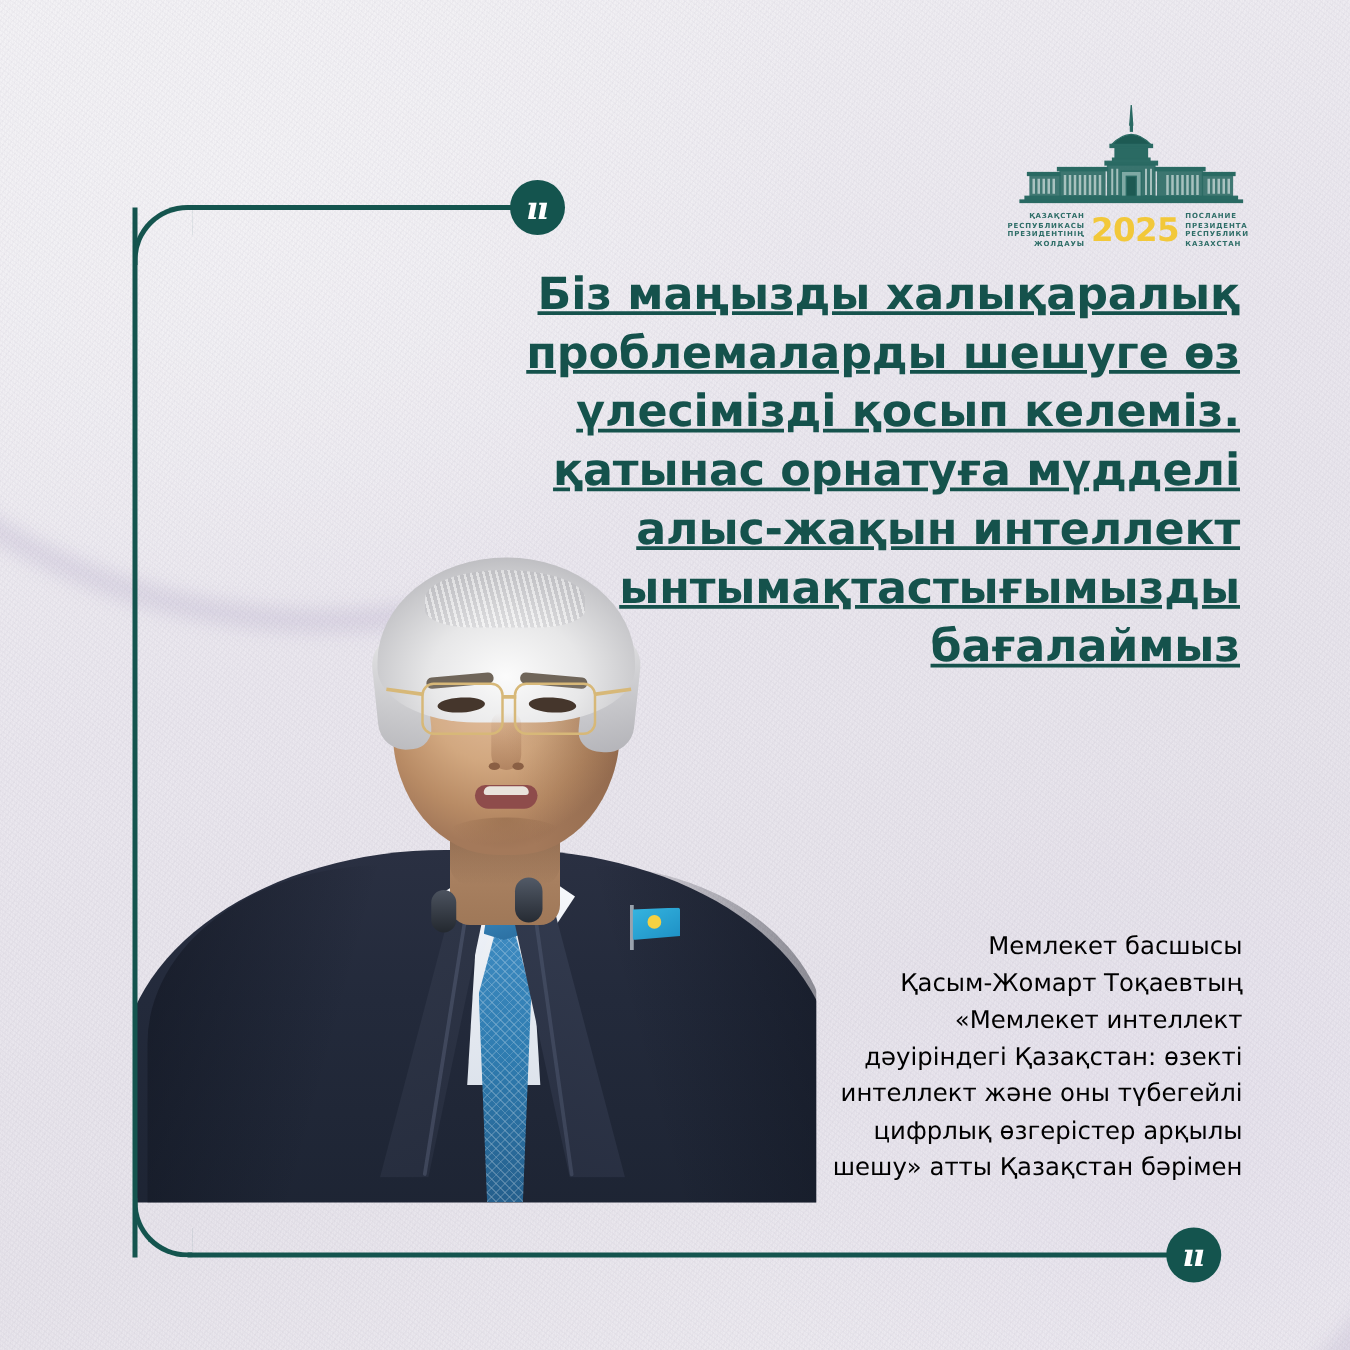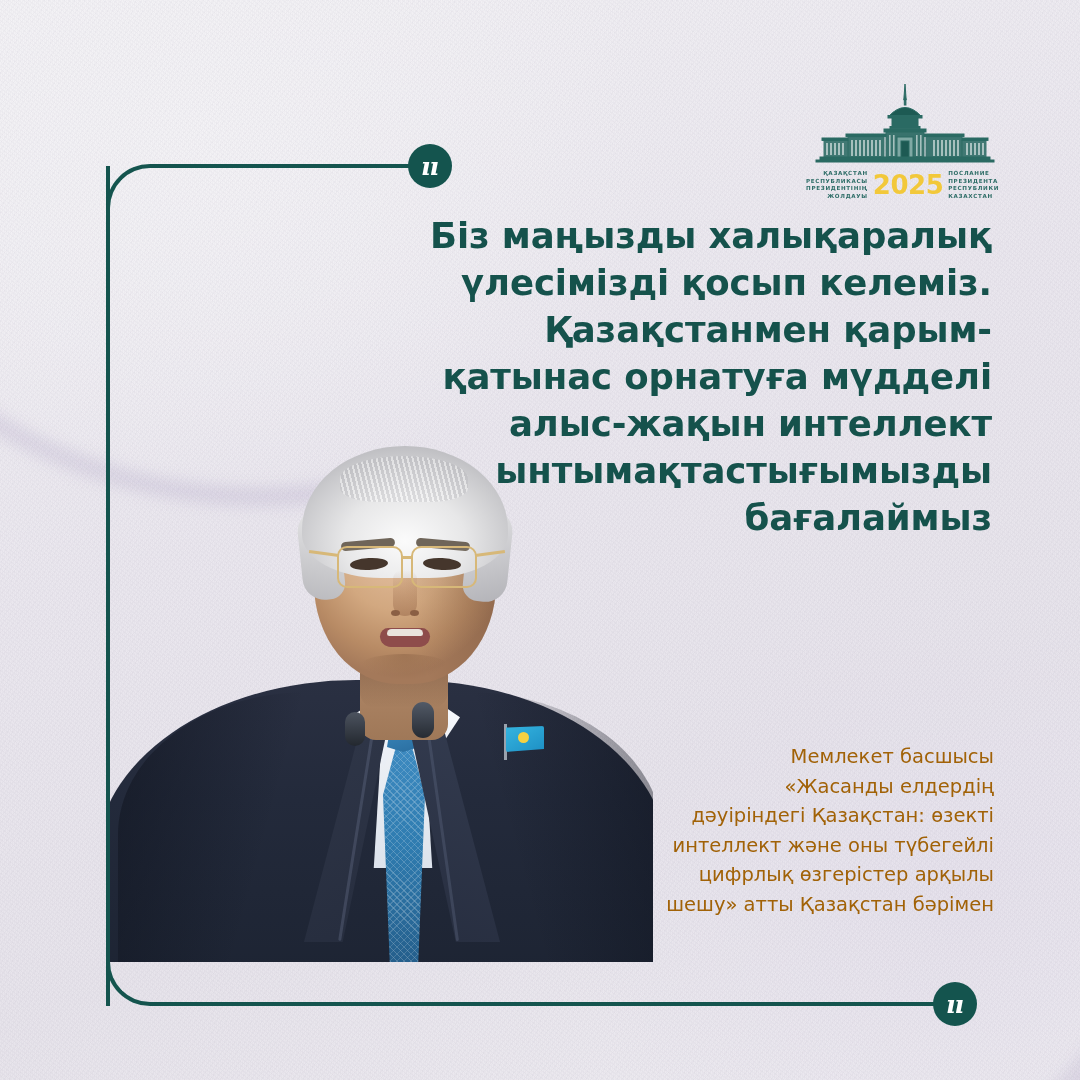--- a/index.html
+++ b/index.html
@@ -256,26 +256,26 @@
                background:linear-gradient(180deg,#525a67,#262b33); border-radius:11px; }
 
   
   #quote-text{
     position:absolute; left:408px; top:212px; width:584px;
     text-align:right; color:#15524c;
     font-weight:700; font-size:35.5px; line-height:47px;
     letter-spacing:-.1px;
     font-family:"DejaVu Sans", sans-serif;
   }
-  #quote-text .ln{ display:block; white-space:nowrap; }
+  #quote-text .ln{ display:block; white-space:nowrap;text-decoration:underline; }
 
   
   #attribution-text{
     position:absolute; left:606px; top:742px; width:388px;
-    text-align:right; color:#a16207;
+    text-align:right; color:#000000;
     font-weight:400; font-size:19.5px; line-height:29.5px;
     font-family:"DejaVu Sans", sans-serif;
   }
   #attribution-text .ln{ display:block; white-space:nowrap; }
 </style>
 </head>
 <body>
 
 <div id="bg-root">
   <div class="bg-base"></div>
@@ -424,28 +424,29 @@
       <div>ПОСЛАНИЕ</div>
       <div>ПРЕЗИДЕНТА</div>
       <div>РЕСПУБЛИКИ</div>
       <div>КАЗАХСТАН</div>
     </div>
   </div>
 </div>
 
 <div id="quote-text">
   <span class="ln">Біз маңызды халықаралық</span>
+  <span class="ln">проблемаларды шешуге өз</span>
   <span class="ln">үлесімізді қосып келеміз.</span>
-  <span class="ln">Қазақстанмен қарым-</span>
   <span class="ln">қатынас орнатуға мүдделі</span>
   <span class="ln">алыс-жақын интеллект</span>
   <span class="ln">ынтымақтастығымызды</span>
   <span class="ln">бағалаймыз</span>
 </div>
 
 <div id="attribution-text">
   <span class="ln">Мемлекет басшысы</span>
-  <span class="ln">«Жасанды елдердің</span>
+  <span class="ln">Қасым-Жомарт Тоқаевтың</span>
+  <span class="ln">«Мемлекет интеллект</span>
   <span class="ln">дәуіріндегі Қазақстан: өзекті</span>
   <span class="ln">интеллект және оны түбегейлі</span>
   <span class="ln">цифрлық өзгерістер арқылы</span>
   <span class="ln">шешу» атты Қазақстан бәрімен</span>
 </div>
 
 </body></html>

